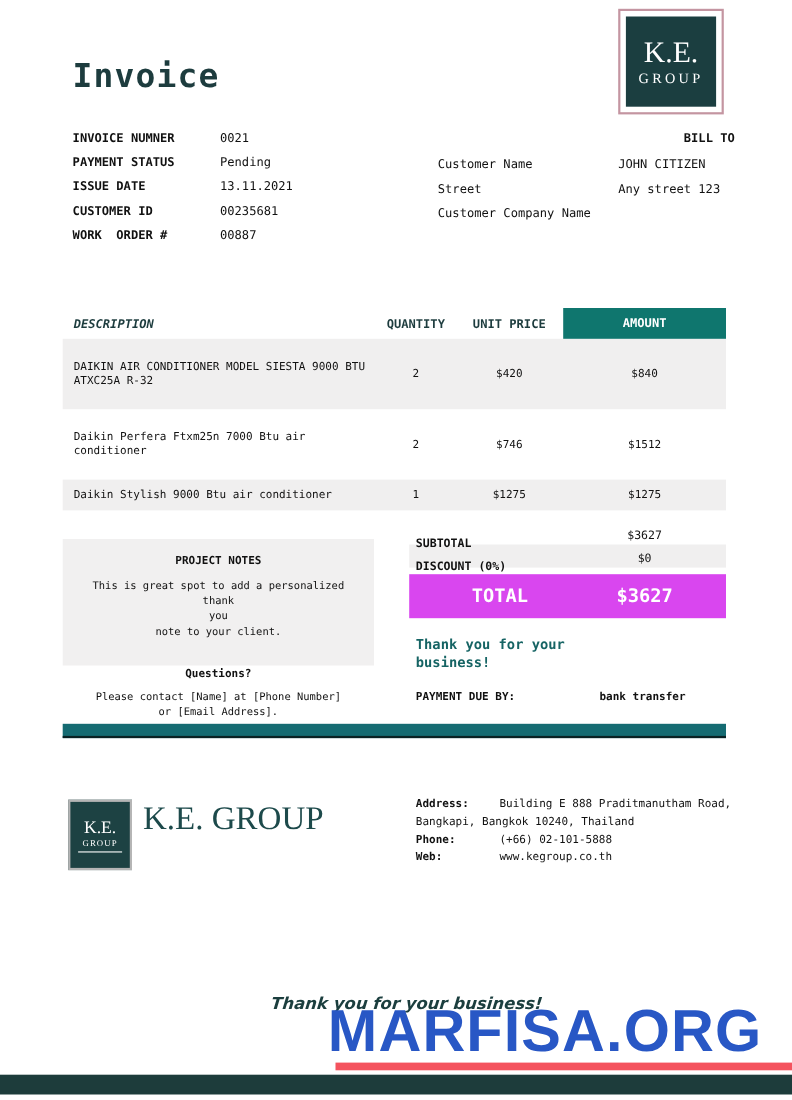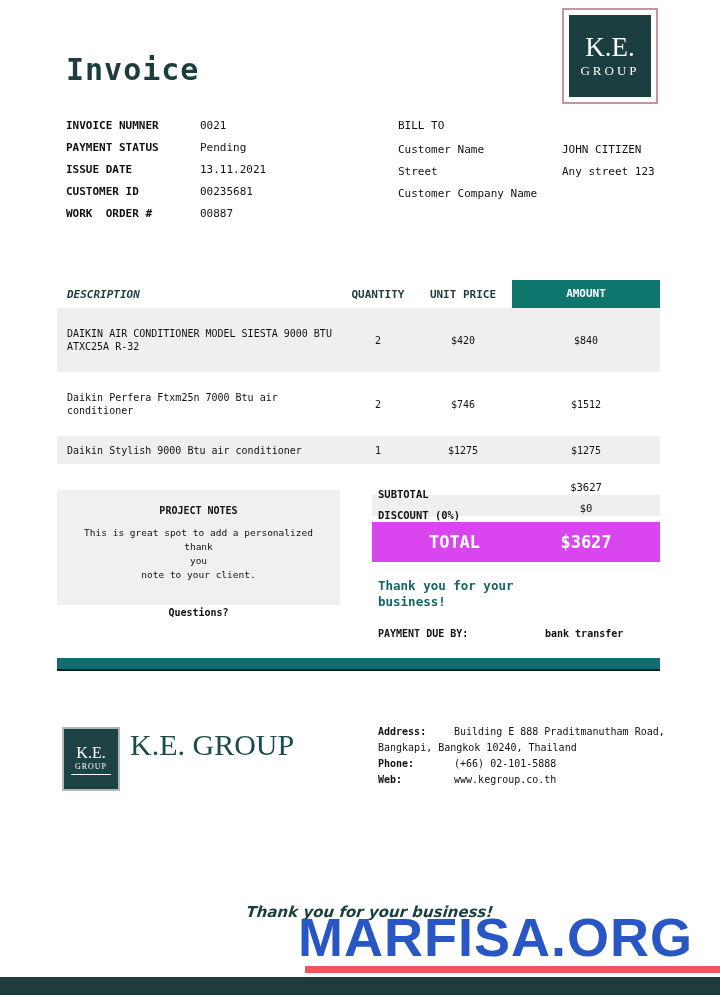--- a/index.html
+++ b/index.html
@@ -25,21 +25,21 @@
   }
   .logo-ke { font-size:27px; line-height:28px; }
   .logo-group { font-size:13px; letter-spacing:3px; margin-top:2px; }
   
   .meta {
     position:absolute; left:66px; top:119px; width:300px;
     display:grid; grid-template-columns:134px auto; row-gap:9px; font-size:11px;
   }
   .meta-label { font-weight:bold; white-space:pre; }
   .billto { position:absolute; left:398px; top:119px; width:270px; font-size:11px; }
-  .billto-heading { font-weight:normal; margin-bottom:11px; }
+  .billto-heading { font-weight:bold; margin-bottom:11px;text-align:right; }
   .billto-grid { display:grid; grid-template-columns:164px auto; row-gap:9px; }
   
   .items { position:absolute; left:57px; top:280px; width:603px; font-size:10px; }
   .trow { display:grid; grid-template-columns:285px 72px 98px 148px; align-items:center; }
   .thead { height:28px; font-size:11px; font-weight:bold; color:#1d3c3e; }
   .thead .c-desc { padding-left:10px;font-style:italic; }
   .c-qty, .c-unit, .c-amt { text-align:center; }
   .thead .c-amt { background:#0f766e; color:#ffffff; height:28px; line-height:28px; }
   .trow.odd { background:#f0efef; }
   .tbody { min-height:40px; padding:19px 0; }
@@ -173,20 +173,22 @@
       <div class="c-amt">$1275</div>
     </div>
   </div>
 
   <div class="notes">
     <div class="notes-heading">PROJECT NOTES</div>
     <div class="notes-body">This is great spot to add a personalized thank
 you
 note to your client.</div>
     <div class="questions-heading">Questions?</div>
+    <div class="questions-body">Please contact [Name] at [Phone Number]
+or [Email Address].</div>
   </div>
 
   <div class="totals">
     <div class="tot-row">
       <div class="lab">SUBTOTAL</div>
       <div class="val">$3627</div>
     </div>
     <div class="tot-row disc">
       <div class="lab">DISCOUNT (0%)</div>
       <div class="val">$0</div>

